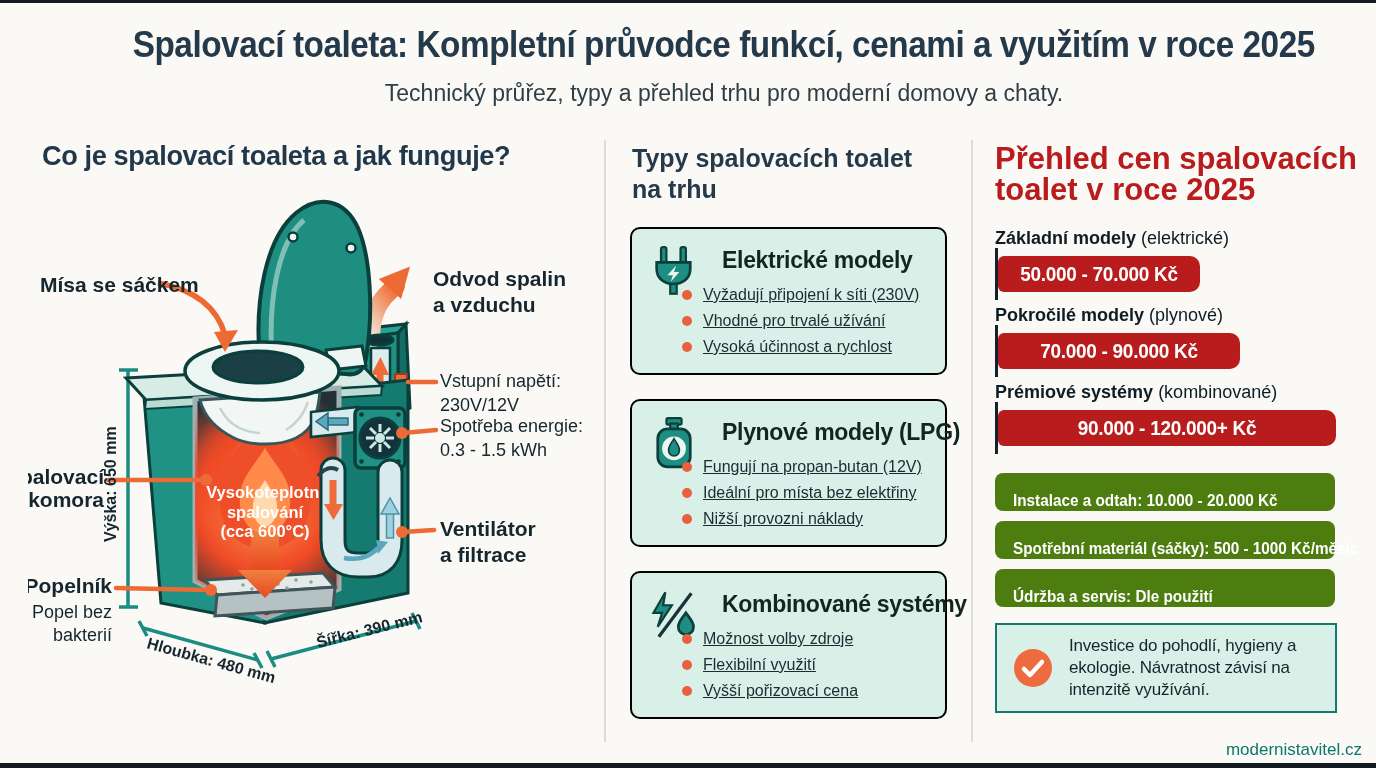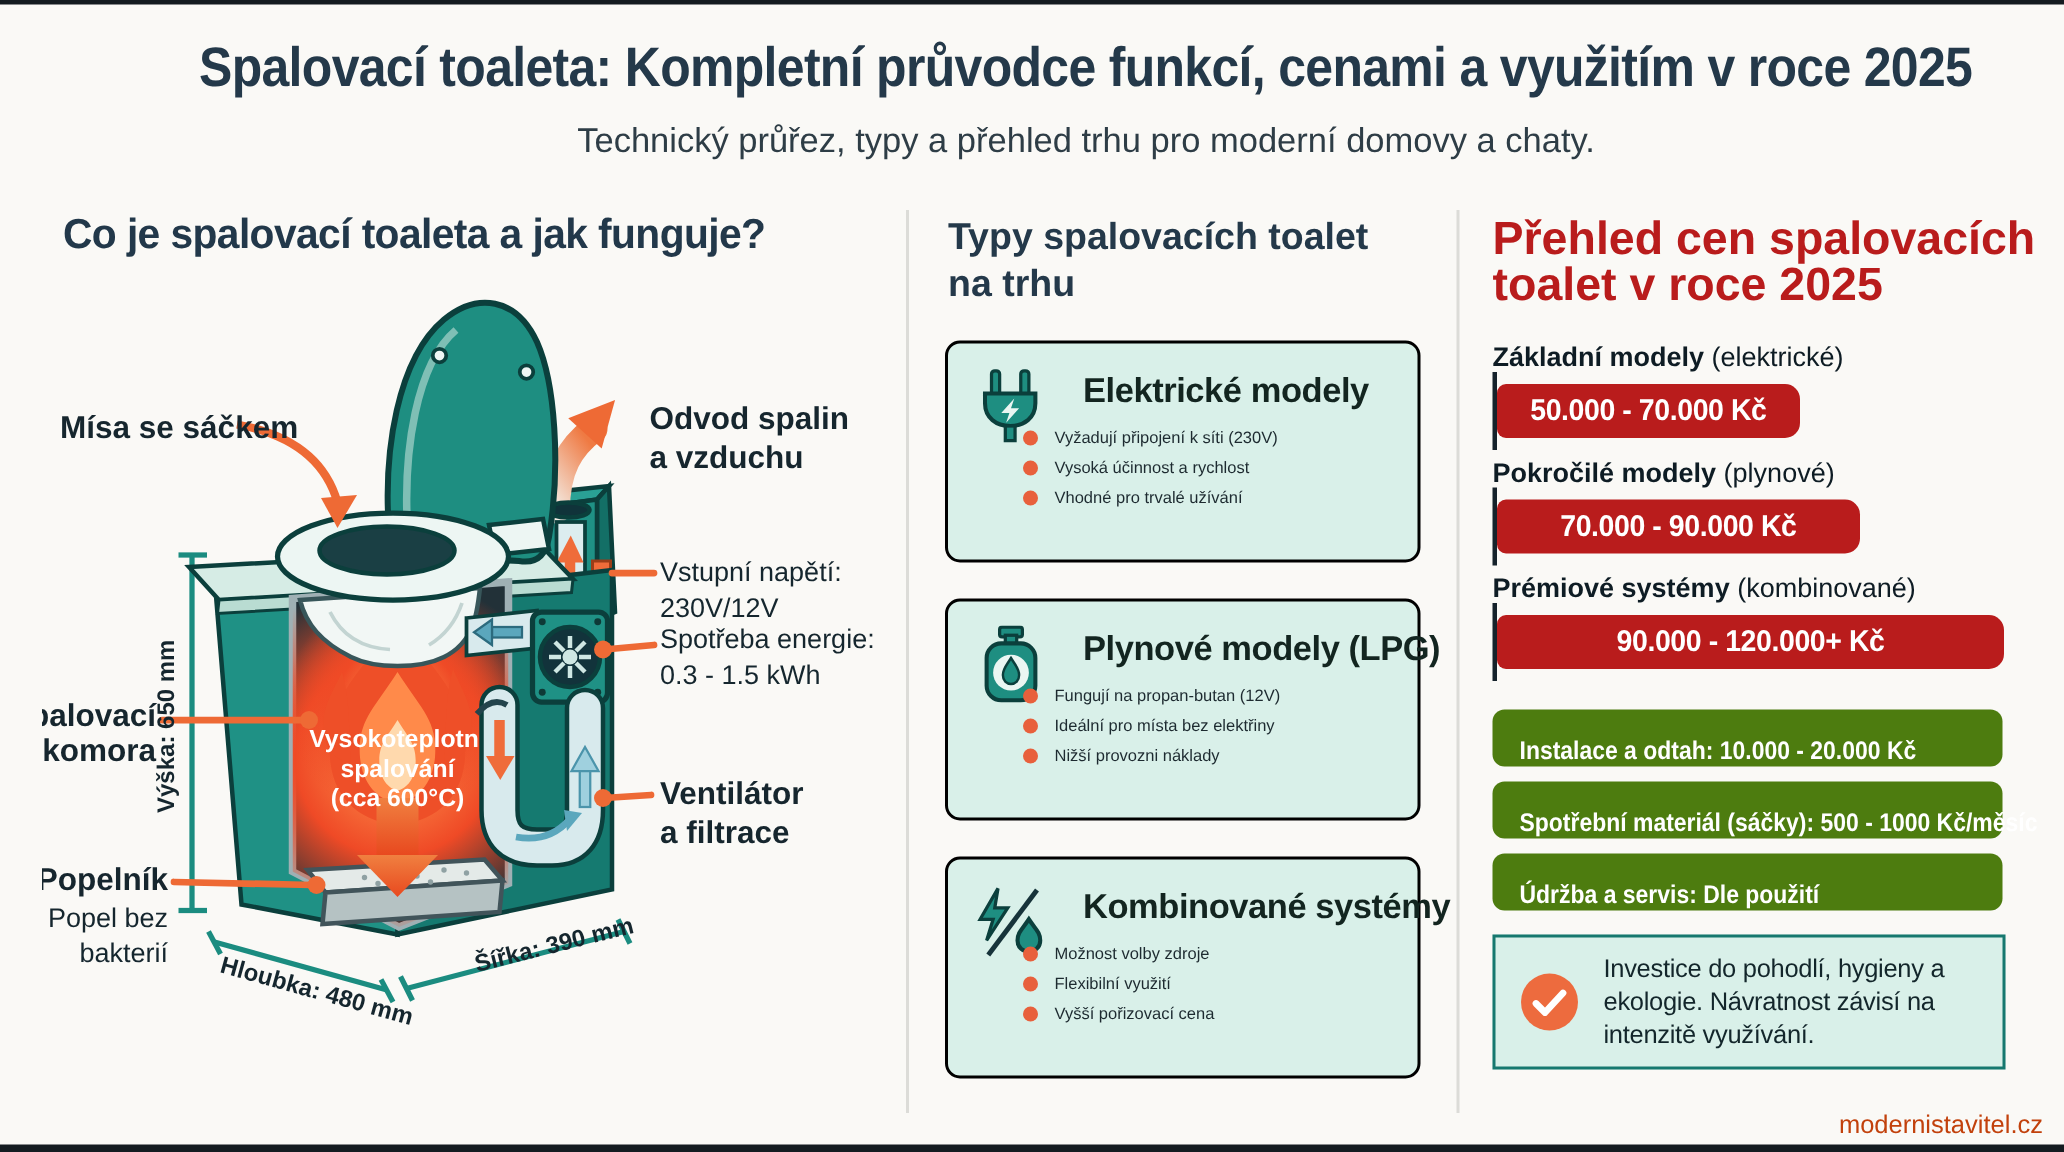--- a/index.html
+++ b/index.html
@@ -27,21 +27,21 @@
   
   .mid-h{position:absolute;left:632px;top:143px;margin:0;font-size:25px;line-height:31px;
          font-weight:bold;color:#24394a;}
   .mid-h span{display:block;}
   .card{position:absolute;left:630px;width:281px;height:118px;background:#d9f0e9;
         border:2px solid #000000;border-radius:10px;padding:12px 16px 14px 16px;}
   .c1{top:227px;} .c2{top:399px;} .c3{top:571px;}
   .card .icon{position:absolute;left:16px;top:16px;width:52px;height:52px;}
   .card h3{margin:0 0 0 74px;padding-top:6px;font-size:23px;color:#132520;letter-spacing:-0.3px;white-space:nowrap;}
   .card ul{list-style:none;margin:12px 0 0 34px;padding:0;}
-  .card li{display:flex;align-items:flex-start;margin-bottom:8px;font-size:11px;color:#1d2a30;white-space:nowrap;}
+  .card li{display:flex;align-items:flex-start;margin-bottom:8px;font-size:16px;color:#1d2a30;white-space:nowrap;text-decoration:underline;}
   .card li .dot{flex:0 0 auto;width:10px;height:10px;border-radius:50%;background:#e8603c;
                 margin-right:11px;position:relative;top:0px;align-self:center;}
 
   
   .right-h{position:absolute;left:995px;top:143px;margin:0;font-size:31px;line-height:31px;
            font-weight:bold;color:#b91c1c;}
   .right-h span{display:block;}
   .pgroup{position:absolute;left:995px;width:345px;}
   .plabel{font-size:18px;color:#0e1c24;white-space:nowrap;}
   .plabel b{font-weight:bold;} .plabel .q{font-weight:normal;}
@@ -54,21 +54,21 @@
   .g1{top:228px;} .g2{top:305px;} .g3{top:382px;}
   .costbar{position:absolute;left:995px;width:340px;height:38px;background:#4d7c0f;border-radius:8px;
            display:flex;align-items:flex-end;}
   .costbar span{color:#fff;font-weight:bold;font-size:17px;margin-left:18px;white-space:nowrap;
                 display:inline-block;transform:scaleX(.90);transform-origin:left center;}
   .cb1{top:473px;} .cb2{top:521px;} .cb3{top:569px;}
   .note{position:absolute;left:995px;top:623px;width:306px;height:58px;background:#d9f0e9;
         border:2px solid #16786f;border-radius:0;padding:14px 16px;display:flex;align-items:center;}
   .note .check{flex:0 0 auto;width:40px;height:40px;margin-right:16px;}
   .note .txt{font-size:17px;line-height:22px;color:#13262b;width:262px;letter-spacing:-0.2px;}
-  .watermark{position:absolute;right:14px;top:740px;font-size:17px;color:#c2410c;}
+  .watermark{position:absolute;right:14px;top:740px;font-size:17px;color:#0f766e;}
 </style>
 </head>
 <body>
 
 <div class="page">
   <div class="edge top"></div>
 
   <header class="hdr">
     <h1>Spalovací toaleta: Kompletní průvodce funkcí, cenami a využitím v roce 2025</h1>
     <p>Technický průřez, typy a přehled trhu pro moderní domovy a chaty.</p>
@@ -297,25 +297,25 @@
       <polygon points="26,19 18,28 23,28 21,34 29,25 24,25" fill="#eaf6f2"></polygon>
     </svg>
     <h3>Elektrické modely</h3>
     <ul>
       <li>
           <span class="dot"></span>
           <span>Vyžadují připojení k síti (230V)</span>
         </li>
       <li>
           <span class="dot"></span>
+          <span>Vhodné pro trvalé užívání</span>
+        </li>
+      <li>
+          <span class="dot"></span>
           <span>Vysoká účinnost a rychlost</span>
-        </li>
-      <li>
-          <span class="dot"></span>
-          <span>Vhodné pro trvalé užívání</span>
         </li>
     </ul>
   </div>
 
   <div class="card c2">
     <svg class="icon" viewBox="0 0 48 48">
       <rect x="17" y="1" width="14" height="6" rx="1.5" fill="#1e8e81" stroke="#0b3f3c" stroke-width="2"></rect>
       <rect x="20.5" y="6" width="7" height="6" fill="#1e8e81" stroke="#0b3f3c" stroke-width="2"></rect>
       <rect x="9" y="11" width="30" height="35" rx="9" fill="#1e8e81" stroke="#0b3f3c" stroke-width="2.5"></rect>
       <circle cx="24" cy="29" r="11" fill="#eaf6f2"></circle>

